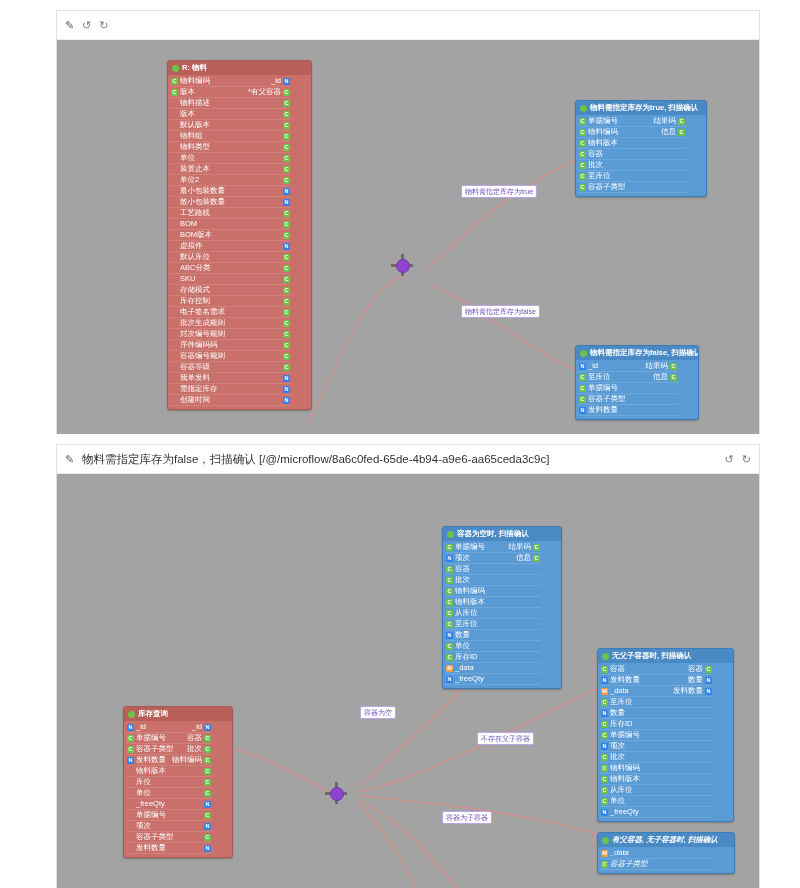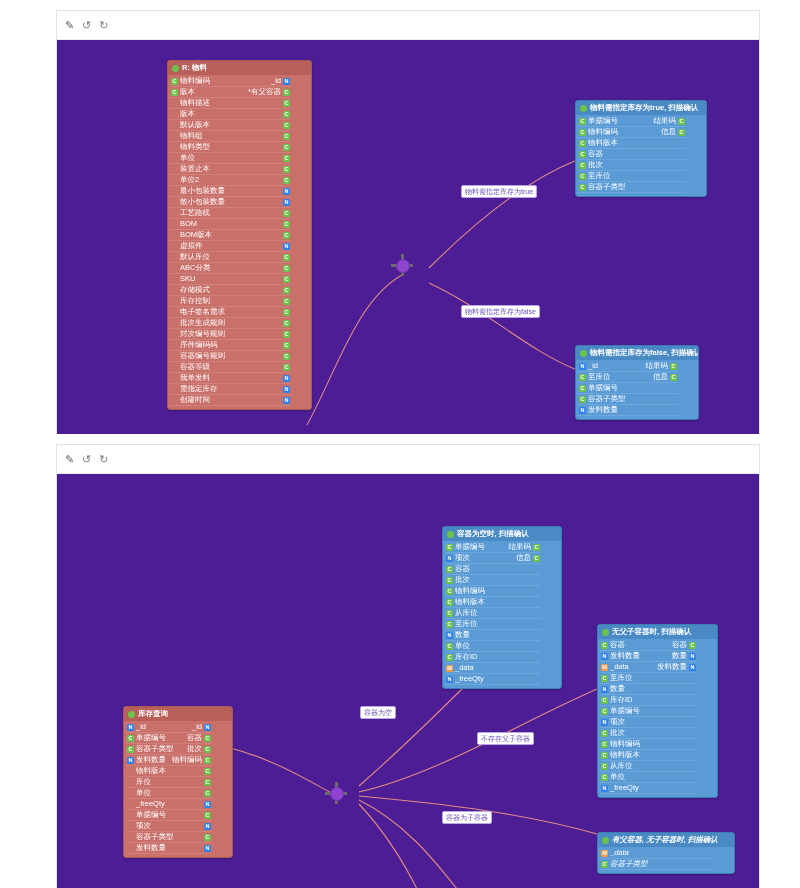--- a/index.html
+++ b/index.html
@@ -53,21 +53,21 @@
   }
   .panel-header .hdr-actions {
     flex: 0 0 auto;
     display: flex;
     gap: 8px;
     color: #777;
     font-size: 11px;
   }
   .canvas {
     position: relative;
-    background: #4c1d95;
+    background: #a3a3a3;
     overflow: hidden;
   }
   .canvas svg.links {
     position: absolute;
     left: 0; top: 0;
     width: 100%;
     height: 100%;
     pointer-events: none;
   }
 
@@ -503,20 +503,21 @@
           </div>
       </div>
     </div>
   </div>
 
   <div class="gap" style="top:434px;"></div>
 
   <div class="panel" style="top:444px; height:444px;">
     <div class="panel-header">
       <span class="edit-icon">✎</span>
+      <span class="title">物料需指定库存为false，扫描确认 [/@/microflow/8a6c0fed-65de-4b94-a9e6-aa65ceda3c9c]</span>
       <span class="hdr-actions">
         <span>↺</span>
         <span>↻</span>
       </span>
     </div>
     <div class="canvas" style="height:415px;">
       <svg class="links" viewBox="0 0 702 415" preserveAspectRatio="none">
         <path d="M 130 265 C 200 275 240 300 276 320" stroke="#e08b84" stroke-width="1.1" fill="none"></path>
         <path d="M 302 312 C 350 270 390 230 420 200" stroke="#e08b84" stroke-width="1.1" fill="none"></path>
         <path d="M 302 318 C 380 300 460 250 540 215" stroke="#e08b84" stroke-width="1.1" fill="none"></path>
@@ -605,21 +606,21 @@
             </div>
             <div class="row">
               <span class="chip n">N</span>
               <span class="lbl left">_freeQty</span>
               <span class="lbl"></span>
               <span class="chip blank"></span>
             </div>
           </div>
       </div>
 
-      <div class="node blue" style="left:540px; top:150px; width:121px;">
+      <div class="node blue" style="left:540px; top:174px; width:137px;">
         <div class="node-title">
           <span class="ticon"></span>
           <span>无父子容器时, 扫描确认</span>
         </div>
         <div class="node-body" id="p2n1">
             <div class="row">
               <span class="chip c">C</span>
               <span class="lbl left">容器</span>
               <span class="lbl">容器</span>
               <span class="chip c">C</span>

